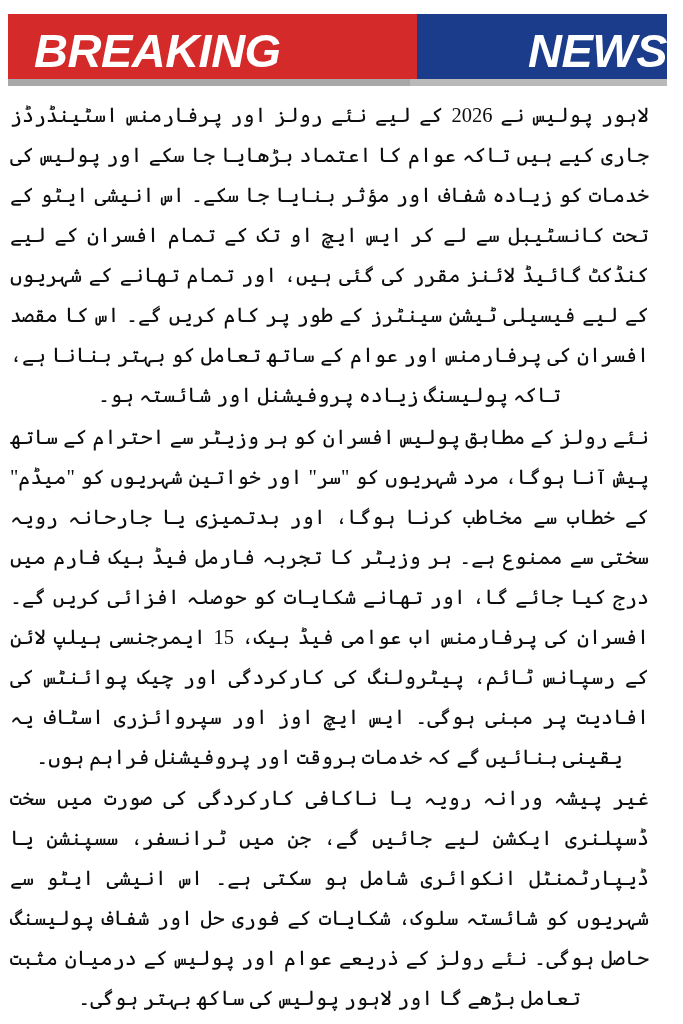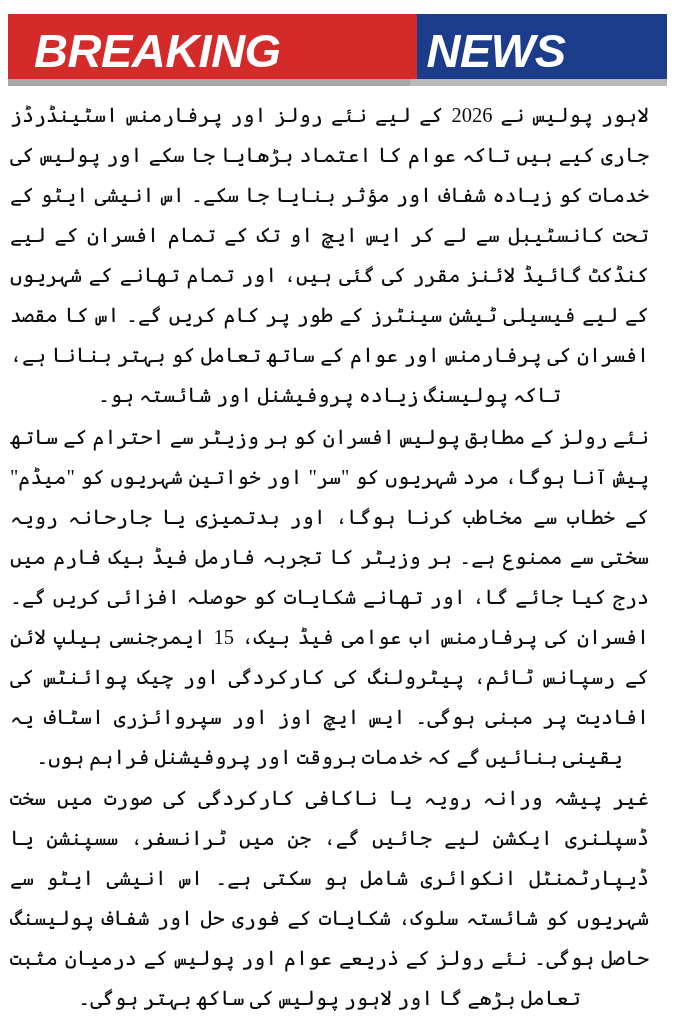--- a/index.html
+++ b/index.html
@@ -52,21 +52,21 @@
     height: 100%;
     background: #d42a2a;
     transform: skewX(-18deg);
   }
   .banner-blue {
     background: #1b3b8b;
     flex: 1 1 auto;
     position: relative;
     display: flex;
     align-items: center;
-    justify-content: flex-start;
+    justify-content: flex-end;
     box-sizing: border-box;
   }
   .banner-word {
     position: relative;
     z-index: 3;
     color: #ffffff;
     font-family: "Liberation Sans", sans-serif;
     font-weight: bold;
     font-style: italic;
     letter-spacing: -0.5px;

